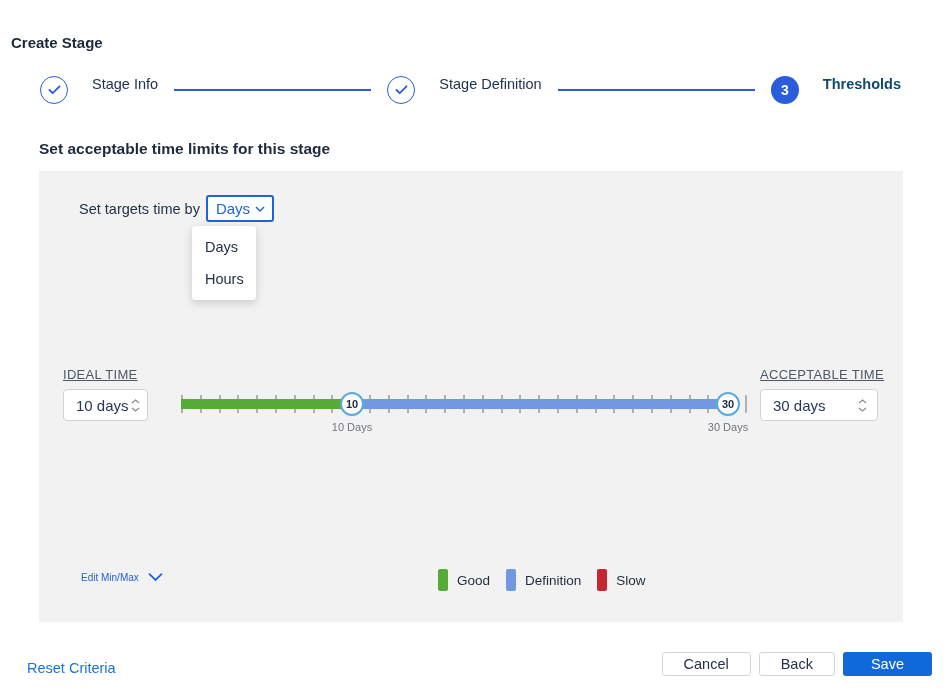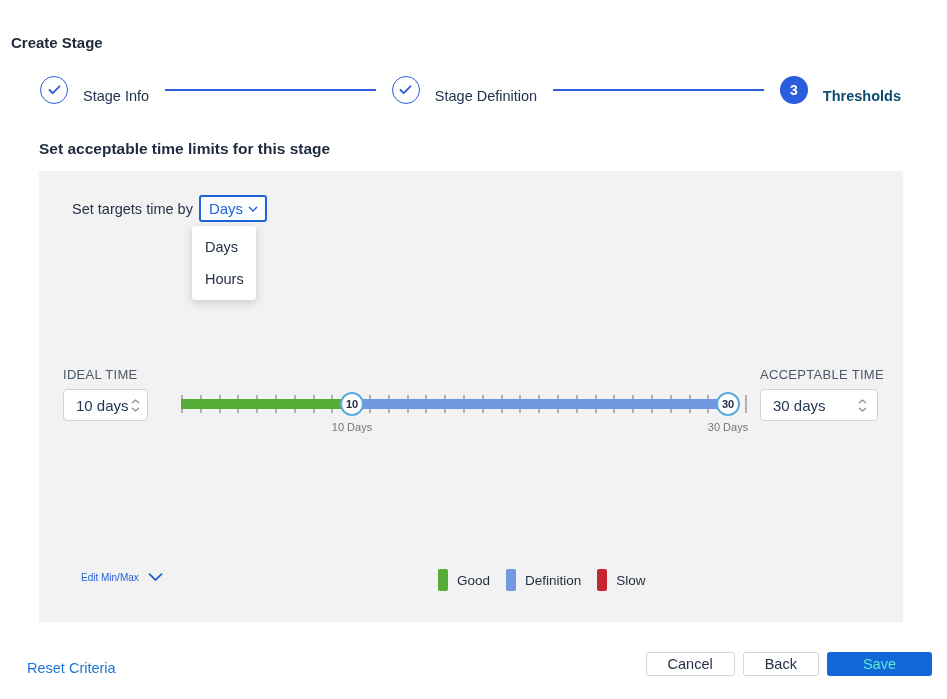--- a/index.html
+++ b/index.html
@@ -4,45 +4,45 @@
 <style>
   html, body { margin:0; padding:0; background:#fff; }
   .page {
     position:relative; width:947px; height:699px; overflow:hidden;
     font-family:"Liberation Sans", sans-serif; background:#fff; color:#203049;
   }
   .page-title { position:absolute; left:11px; top:22px; font-size:15px; font-weight:700; color:#1d2838;margin-top:12px; }
 
   
   .stepper { position:absolute; left:40px; right:46px; top:76px; height:28px; display:flex; align-items:center; }
-  .step { display:flex; align-items:flex-end; gap:15px; }
+  .step { display:flex; align-items:flex-start; gap:24px; }
   .step-circle { width:28px; height:28px; border-radius:50%; box-sizing:border-box; flex:none;
                  display:flex; align-items:center; justify-content:center; }
   .step-circle.done { border:1.5px solid #2a5cdb; background:#fff; }
   .step-circle.num { color:#fff; font-size:14px; font-weight:600; }
   .step-label { font-size:14.5px; color:#22334f; white-space:nowrap; }
   .step.current .step-label { font-weight:700; color:#0c4a6e; }
   .connector { flex:1; height:1.5px; background:#2a5cdb; margin:0 16px; }
 
   .section-heading { position:absolute; left:39px; top:140px; font-size:15.5px; font-weight:600; color:#1e2b3e; }
 
   
   .panel { position:absolute; left:39px; top:171px; width:864px; height:451px; background:#f2f2f2; }
 
-  .targets-row { position:absolute; left:33px; top:24px; height:27px; display:flex; align-items:center; gap:6px;
+  .targets-row { position:absolute; left:40px; top:24px; height:27px; display:flex; align-items:center; gap:6px;
                  font-size:14.5px; color:#243147; }
   .unit-select { height:27px; box-sizing:border-box; padding:0 7px 0 8px; border:2px solid #1f63d8; border-radius:3px;
                  background:#fbfdff; color:#1f63d8; font-size:15px; display:flex; align-items:center; gap:5px;
                  cursor:pointer; font-family:inherit; }
 
   .menu { position:absolute; left:153px; top:55px; width:64px; background:#fff; border-radius:3px;
           box-shadow:0 3px 10px rgba(0,0,0,0.16), 0 0 1px rgba(0,0,0,0.1); padding:5px 0; z-index:5; }
   .menu-item { height:32px; line-height:32px; padding-left:13px; font-size:14.5px; color:#243147; cursor:pointer; }
 
-  .field-label { position:absolute; top:196px; font-size:13px; color:#4c5869; letter-spacing:0.3px; white-space:nowrap; }
+  .field-label { position:absolute; top:196px; font-size:13px; color:#4c5869; letter-spacing:0.3px; white-space:nowrap;text-decoration:underline; }
   .ideal-label { left:24px; }
   .acceptable-label { left:721px; }
 
   .spin-input { position:absolute; top:218px; height:32px; background:#fff; border:1px solid #cfd3d9; border-radius:4px;
                 box-sizing:border-box; display:flex; align-items:center; }
   .ideal-input { left:24px; width:85px; }
   .acceptable-input { left:721px; width:118px; }
   .spin-value { padding-left:12px; font-size:15px; color:#253754; flex:1; white-space:nowrap; }
   .spinners { width:20px; display:flex; flex-direction:column; align-items:center; gap:3px; padding-right:5px; cursor:pointer; }
 
@@ -69,21 +69,21 @@
   .legend-item { display:flex; align-items:center; gap:9px; }
   .swatch { width:10px; height:22px; border-radius:2px; }
   .legend-label { font-size:13.5px; color:#1f2c3e; }
 
   
   .footer-reset { position:absolute; left:27px; top:660px; color:#1a74d6; font-size:14.5px; cursor:pointer; text-decoration:none; }
   .footer-buttons { position:absolute; right:15px; top:652px; display:flex; gap:8px; }
   .btn { height:24px; border-radius:3px; font-size:14.5px; font-family:inherit; cursor:pointer;
          display:flex; align-items:center; justify-content:center; box-sizing:border-box; }
   .btn-secondary { background:#fff; border:1px solid #d2d6dc; color:#243147; padding:0 21px; }
-  .btn-primary { border:none; color:#5eead4; padding:0 36px; font-weight:500; }
+  .btn-primary { border:none; color:#ffffff; padding:0 28px; font-weight:500; }
 
   .icon { display:inline-flex; line-height:0; }
 </style>
 </head>
 <body>
 
 <div class="page">
 
   <div class="page-title">Create Stage</div>
 

